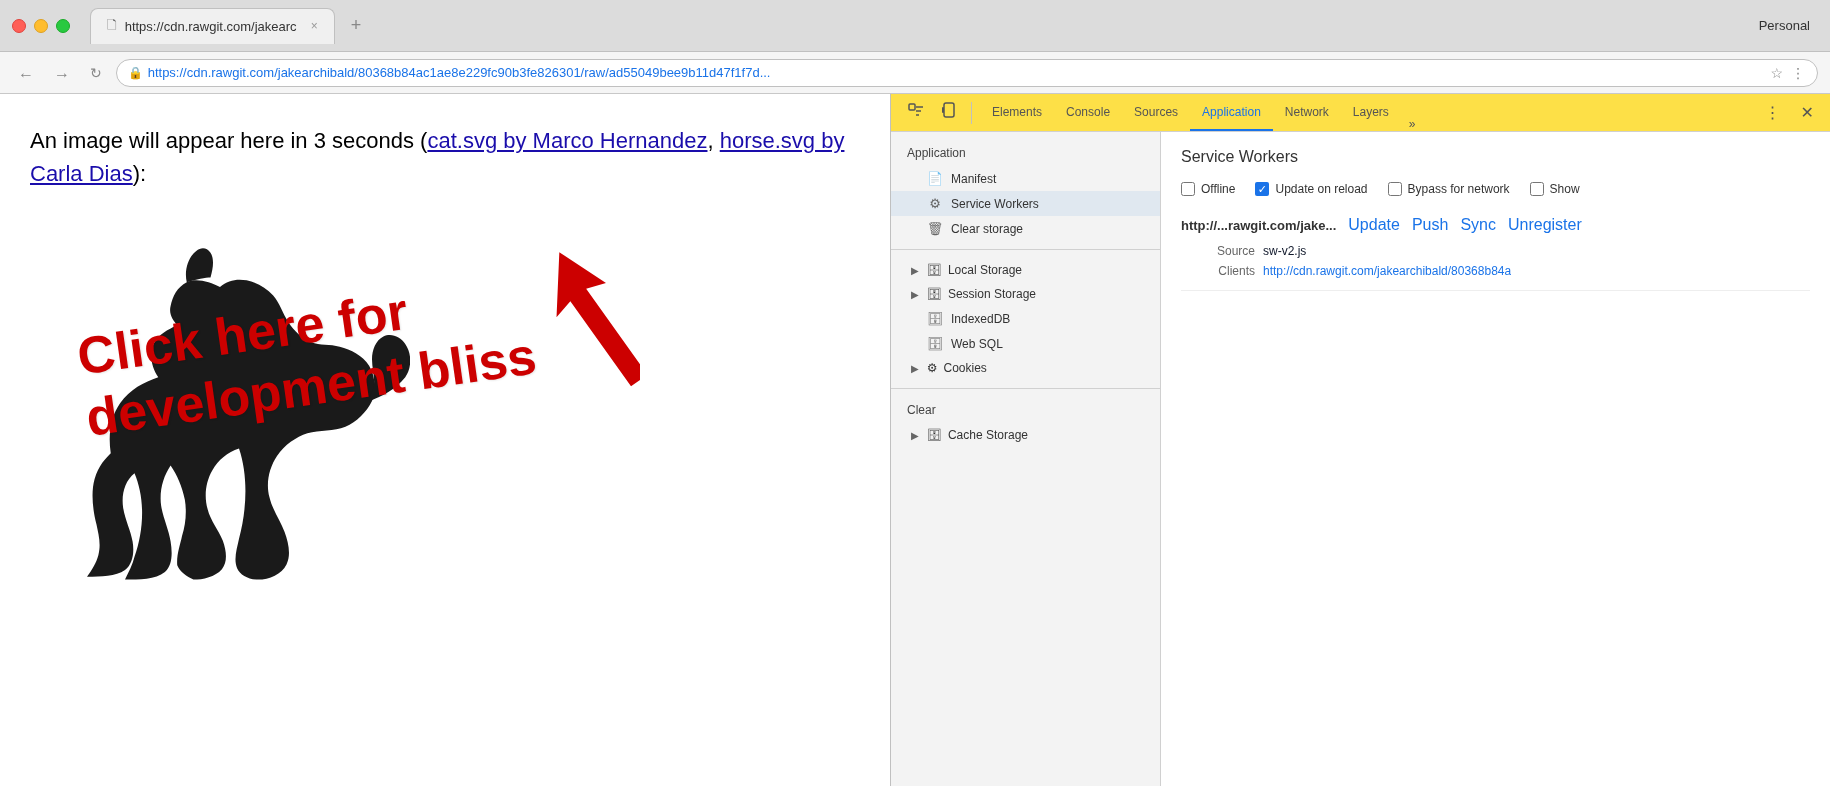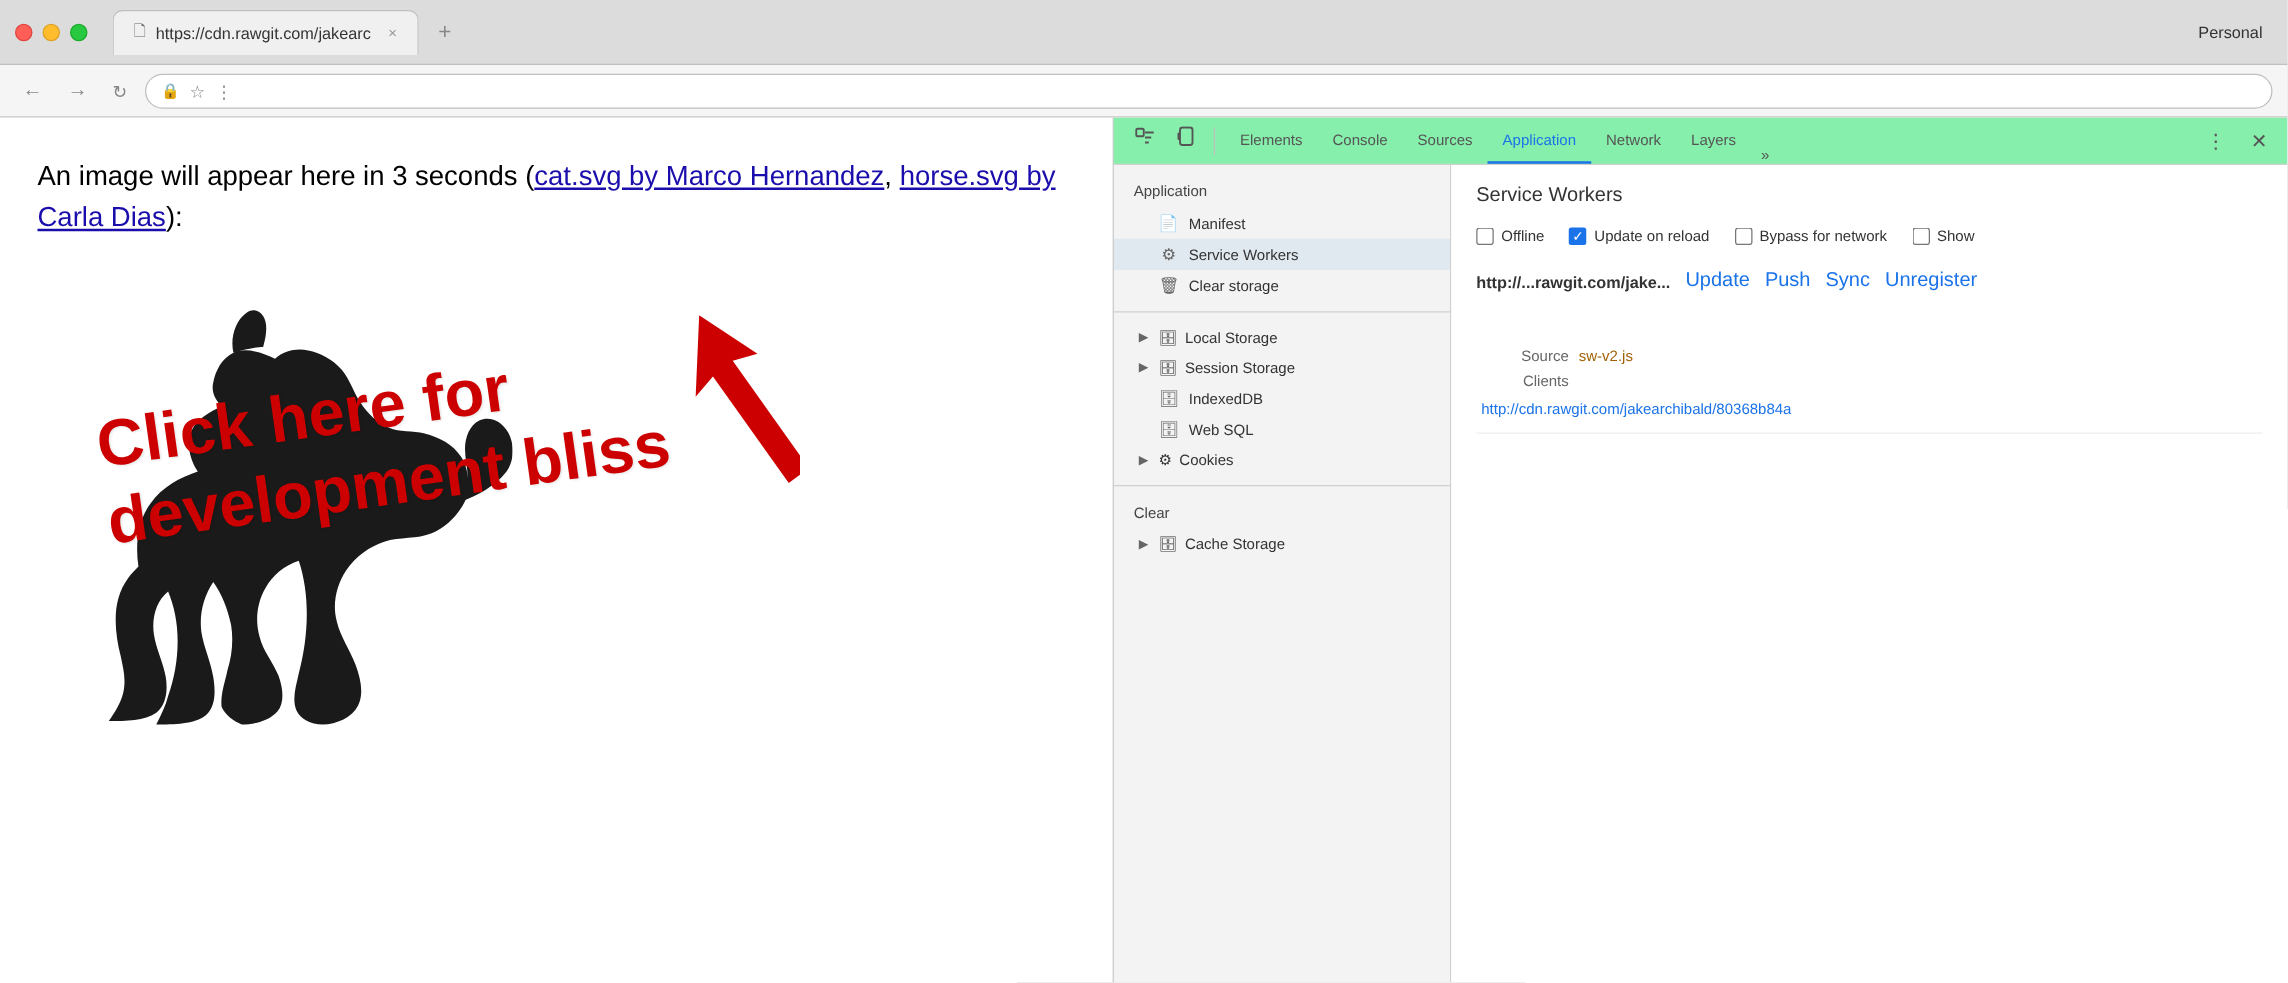--- a/index.html
+++ b/index.html
@@ -37,21 +37,21 @@
 
     
     .horse-container { margin-top: 20px; width: 480px; height: 460px; }
 
     
     .annotation { position: absolute; left: 80px; top: 200px; pointer-events: none; z-index: 10; }
     .annotation-text { font-family: 'Comic Sans MS', cursive, sans-serif; font-size: 52px; font-weight: bold; color: #cc0000; transform: rotate(-8deg); display: inline-block; text-shadow: 1px 1px 2px rgba(0,0,0,0.1); line-height: 1.2; }
 
     
     .devtools { width: 940px; background: #f3f3f3; border-left: 1px solid #c0c0c0; display: flex; flex-direction: column; }
-    .devtools-toolbar { background: #86efac; border-bottom: 1px solid #d0d0d0; display: flex; align-items: center; padding: 0 8px; height: 38px; }
+    .devtools-toolbar { background: #fde047; border-bottom: 1px solid #d0d0d0; display: flex; align-items: center; padding: 0 8px; height: 38px; }
     .devtools-icon-btn { background: none; border: none; padding: 4px 8px; cursor: pointer; color: #555; font-size: 16px; }
     .devtools-separator { width: 1px; height: 22px; background: #c0c0c0; margin: 0 4px; }
     .devtools-tabs { display: flex; align-items: flex-end; flex: 1; padding-left: 4px; height: 100%; }
     .devtools-tab { padding: 6px 12px; font-size: 12px; color: #555; cursor: pointer; border-bottom: 2px solid transparent; height: 100%; display: flex; align-items: center; }
     .devtools-tab.active { color: #1a73e8; border-bottom: 2px solid #1a73e8; font-weight: 500; }
     .devtools-more { color: #555; font-size: 12px; padding: 0 8px; }
     .devtools-actions { display: flex; gap: 4px; margin-left: auto; }
 
     
     .devtools-body { display: flex; flex: 1; overflow: hidden; }
@@ -74,24 +74,24 @@
     .checkbox-input { width: 14px; height: 14px; }
     .checkbox-checked { width: 14px; height: 14px; background: #1a73e8; border: none; border-radius: 2px; display: inline-flex; align-items: center; justify-content: center; color: white; font-size: 11px; }
 
     .sw-entry { border-bottom: 1px solid #eee; padding-bottom: 12px; margin-bottom: 12px; }
     .sw-url-row { display: flex; align-items: center; gap: 12px; margin-bottom: 10px; font-weight: 600; font-size: 13px; }
     .sw-url { color: #333; }
     .sw-action-link { color: #1a73e8; text-decoration: none; font-weight: normal; font-size: 16px; }
     .sw-detail-row { display: flex; align-items: baseline; gap: 8px; margin-bottom: 6px; padding-left: 4px; }
     .sw-detail-label { color: #666; width: 70px; text-align: right; flex-shrink: 0; }
     .sw-detail-value { color: #333; }
-    .sw-detail-link { color: #a16207; text-decoration: none; margin-top: 34px; }
+    .sw-detail-link { color: #0f172a; text-decoration: none; }
     .status-dot { width: 10px; height: 10px; border-radius: 50%; background: #34a853; display: inline-block; margin-right: 4px; }
     .stop-link { color: #1a73e8; text-decoration: none; margin-left: 8px; }
-    .clients-row { display: flex; align-items: baseline; gap: 8px; padding-left: 4px; flex-direction: column; }
+    .clients-row { display: flex; align-items: baseline; gap: 8px; padding-left: 4px; }
     .clients-label { color: #666; width: 70px; text-align: right; flex-shrink: 0; }
     .clients-value { color: #1a73e8; font-size: 12px; overflow: hidden; text-overflow: ellipsis; white-space: nowrap; }
   </style>
 </head>
 <body>
 
 <div class="browser-window">
 
   <div class="title-bar">
     <div class="traffic-lights">
@@ -109,20 +109,21 @@
     </div>
     <span class="personal-label">Personal</span>
   </div>
 
   <div class="nav-bar">
     <button class="nav-btn">←</button>
     <button class="nav-btn">→</button>
     <button class="nav-btn reload">↻</button>
     <div class="address-bar">
       <span class="address-lock">🔒</span>
+      <span class="address-text">https://cdn.rawgit.com/jakearchibald/80368b84ac1ae8e229fc90b3fe826301/raw/ad55049bee9b11d47f1f7d...</span>
       <span class="address-star">☆</span>
       <span class="address-menu">⋮</span>
     </div>
   </div>
 
   <div class="content-area">
 
     <div class="webpage-content">
       <div class="webpage-text">
         <span>An image will appear here in 3 seconds (</span><a class="webpage-link">cat.svg by Marco Hernandez</a><span>, </span><a class="webpage-link">horse.svg by Carla Dias</a><span>):</span>

